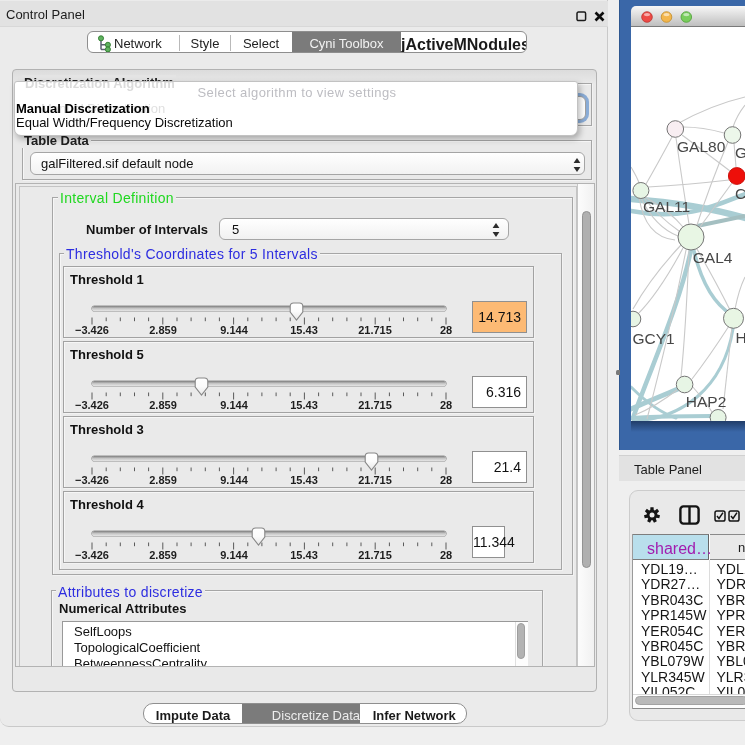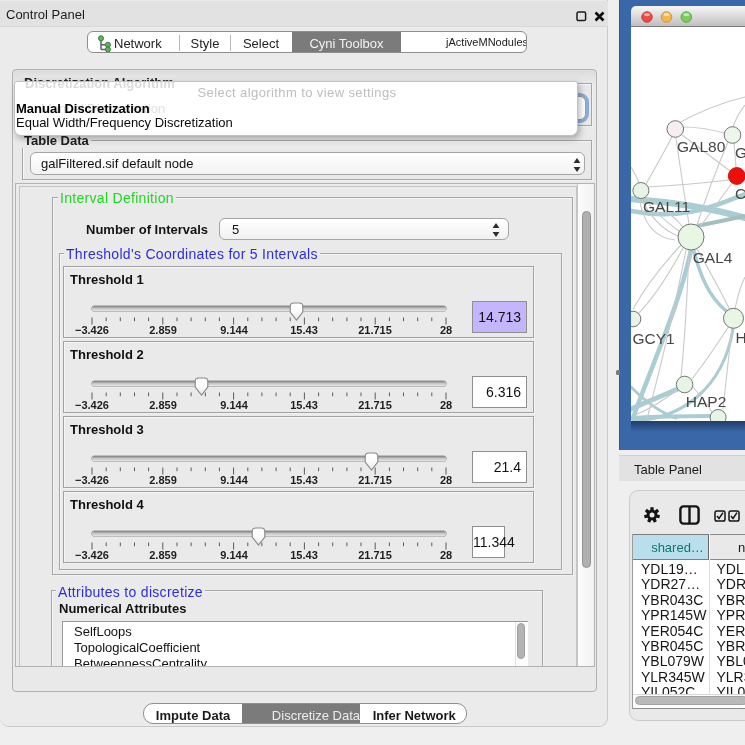--- a/index.html
+++ b/index.html
@@ -29,21 +29,21 @@
         <circle cx="9.9" cy="9.8" r="2.55" fill="#5fb25f" stroke="#2e7b2e" stroke-width="0.9"></circle>
         <circle cx="9.9" cy="14.4" r="2.55" fill="#5fb25f" stroke="#2e7b2e" stroke-width="0.9"></circle>
       </svg>
       <div class="abs" style="left:26px;top:4px;font-size:13px;color:#222">Network</div>
     </div>
     <div class="abs" style="left:91px;top:3px;width:1px;height:16px;background:#b9b9b9"></div>
     <div class="abs" style="left:92px;top:4px;width:50px;text-align:center;font-size:13px;color:#222">Style</div>
     <div class="abs" style="left:142px;top:3px;width:1px;height:16px;background:#b9b9b9"></div>
     <div class="abs" style="left:143px;top:4px;width:60px;text-align:center;font-size:13px;color:#222">Select</div>
     <div class="abs" style="left:204px;top:0;width:109px;height:22px;background:#7b7b7b;color:#f2f2f2;text-align:center;font-size:13px;padding-top:4px">Cyni Toolbox</div>
-    <div class="abs" style="left:313px;top:4px;width:127px;text-align:right;font-size:11px;font-weight:normal;color:#1a1a1a">jActiveMNodules</div>
+    <div class="abs" style="left:313px;top:4px;width:127px;text-align:left;font-size:16px;font-weight:bold;color:#1a1a1a">jActiveMNodules</div>
   </div>
 
   <div class="abs" style="left:12px;top:69px;width:585px;height:623px;background:linear-gradient(#dcdcdc,#e9e9e9 14px);border:1px solid #b2b2b2;border-radius:4px">
 
     <div class="abs" style="left:9px;top:13px;width:570px;height:43px;border:1px solid #a6a6a6;box-shadow:1px 1px 0 #f6f6f6 inset,1px 1px 0 #f2f2f2"></div>
     <div class="abs" style="left:9px;top:5px;font-size:13px;font-weight:bold;color:#202020;background:#e4e4e4;padding:0 2px">Discretization Algorithm</div>
 
     <div class="abs" style="left:17px;top:26px;width:556px;height:24px;background:#fff;border:1px solid #9f9f9f;border-radius:6px;box-shadow:0 0 0 3px rgba(106,151,207,0.75)">
       <div class="abs" style="left:10px;top:4px;font-size:13px;color:#111">Manual Discretization</div>
     </div>
@@ -118,24 +118,24 @@
 <svg style="position:absolute;left:225.0px;top:34.5px" width="15" height="19" viewBox="0 0 15 19">
 <defs>
                 <linearGradient id="g2325410" x1="0" y1="0" x2="0" y2="1">
 <stop offset="0" stop-color="#ffffff"></stop>
                   <stop offset="0.5" stop-color="#fbfbfb"></stop>
                   <stop offset="1" stop-color="#e7e7e7"></stop>
                 </linearGradient>
               </defs>
 <path d="M 1.2,4.4 Q 1.2,1 4.6,1 L 10.4,1 Q 13.8,1 13.8,4.4 L 13.8,10 L 7.5,18 L 1.2,10 Z" fill="url(#g2325410)" stroke="#878787" stroke-width="1.1"></path>
 </svg>
-<div style="position:absolute;left:408px;top:34px;width:55px;height:32px;background:#c4b5fd;border:1px solid #909090;font-size:14px;color:#111;text-align:right;padding-right:5px;line-height:30px">14.713</div>
+<div style="position:absolute;left:408px;top:34px;width:55px;height:32px;background:#fdba74;border:1px solid #909090;font-size:14px;color:#111;text-align:right;padding-right:5px;line-height:30px">14.713</div>
 </div>
       <div style="position:absolute;left:47px;top:157.5px;width:471px;height:72px;border:1px solid #a2a2a2;box-shadow:1px 1px 0 #f6f6f6 inset, 1px 1px 0 #f2f2f2">
-<div style="position:absolute;left:6px;top:5px;font-size:13px;font-weight:bold;color:#101010">Threshold 2</div>
+<div style="position:absolute;left:6px;top:5px;font-size:13px;font-weight:bold;color:#101010">Threshold 5</div>
 <div style="position:absolute;left:28px;top:38.5px;width:354px;height:5px;border-radius:3px;background:linear-gradient(#7e7e7e,#c4c4c4 48%,#e6e6e6);box-shadow:0 0 0 0.6px #8f8f8f"></div>
 <svg style="position:absolute;left:24px;top:50px" width="390" height="9" viewBox="0 0 390 9">
               <line x1="4.0" y1="0.5" x2="4.0" y2="7.5" stroke="#5a5a5a" stroke-width="1"></line>
               <line x1="18.2" y1="0.5" x2="18.2" y2="4.2" stroke="#5a5a5a" stroke-width="1"></line>
               <line x1="32.3" y1="0.5" x2="32.3" y2="4.2" stroke="#5a5a5a" stroke-width="1"></line>
               <line x1="46.5" y1="0.5" x2="46.5" y2="4.2" stroke="#5a5a5a" stroke-width="1"></line>
               <line x1="60.6" y1="0.5" x2="60.6" y2="4.2" stroke="#5a5a5a" stroke-width="1"></line>
               <line x1="74.8" y1="0.5" x2="74.8" y2="7.5" stroke="#5a5a5a" stroke-width="1"></line>
               <line x1="89.0" y1="0.5" x2="89.0" y2="4.2" stroke="#5a5a5a" stroke-width="1"></line>
               <line x1="103.1" y1="0.5" x2="103.1" y2="4.2" stroke="#5a5a5a" stroke-width="1"></line>
@@ -389,21 +389,21 @@
   <div class="abs" style="left:84px;top:17px"><svg width="12" height="12" viewBox="0 0 12 12">
           <rect x="1" y="1" width="10" height="10" rx="1.8" fill="none" stroke="#141414" stroke-width="1.5"></rect>
           <path d="M3,6 L5,8.4 L9,2.6" fill="none" stroke="#141414" stroke-width="1.5"></path>
         </svg></div>
   <div class="abs" style="left:98px;top:17px"><svg width="12" height="12" viewBox="0 0 12 12">
           <rect x="1" y="1" width="10" height="10" rx="1.8" fill="none" stroke="#141414" stroke-width="1.5"></rect>
           <path d="M3,6 L5,8.4 L9,2.6" fill="none" stroke="#141414" stroke-width="1.5"></path>
         </svg></div>
 
   <div class="abs" style="left:2px;top:43px;width:115px;height:175px;background:#fff;border-left:1px solid #9a9a9a;overflow:hidden">
-    <div class="abs" style="left:0;top:0;width:76px;height:25.5px;background:#b9dfec;border-top:1px solid #7d7d7d;border-bottom:1px solid #7d7d7d;border-right:1px solid #666;text-align:center;font-size:13px;color:#0f766e;padding-top:5px;text-indent:14px">shared…</div>
+    <div class="abs" style="left:0;top:0;width:76px;height:25.5px;background:#b9dfec;border-top:1px solid #7d7d7d;border-bottom:1px solid #7d7d7d;border-right:1px solid #666;text-align:center;font-size:16px;color:#a21caf;padding-top:5px;text-indent:14px">shared…</div>
     <div class="abs" style="left:77px;top:0;width:38px;height:25.5px;background:#e9e9e9;border-top:1px solid #8a8a8a;border-bottom:1px solid #8a8a8a;font-size:13px;color:#1c1c1c;padding-top:5px">
           <span style="position:absolute;left:28px">n</span>
         </div>
     <div class="abs" style="left:76px;top:25.5px;width:1px;height:135px;background:#dcdcdc"></div>
     <div style="position:absolute;left:8px;top:27.0px;font-size:14px;color:#161616">YDL19…</div>
         <div style="position:absolute;left:83.5px;top:27.0px;font-size:14px;color:#161616">YDL1</div>
         <div style="position:absolute;left:8px;top:42.4px;font-size:14px;color:#161616">YDR27…</div>
         <div style="position:absolute;left:83.5px;top:42.4px;font-size:14px;color:#161616">YDR2</div>
         <div style="position:absolute;left:8px;top:57.8px;font-size:14px;color:#161616">YBR043C</div>
         <div style="position:absolute;left:83.5px;top:57.8px;font-size:14px;color:#161616">YBR0</div>

